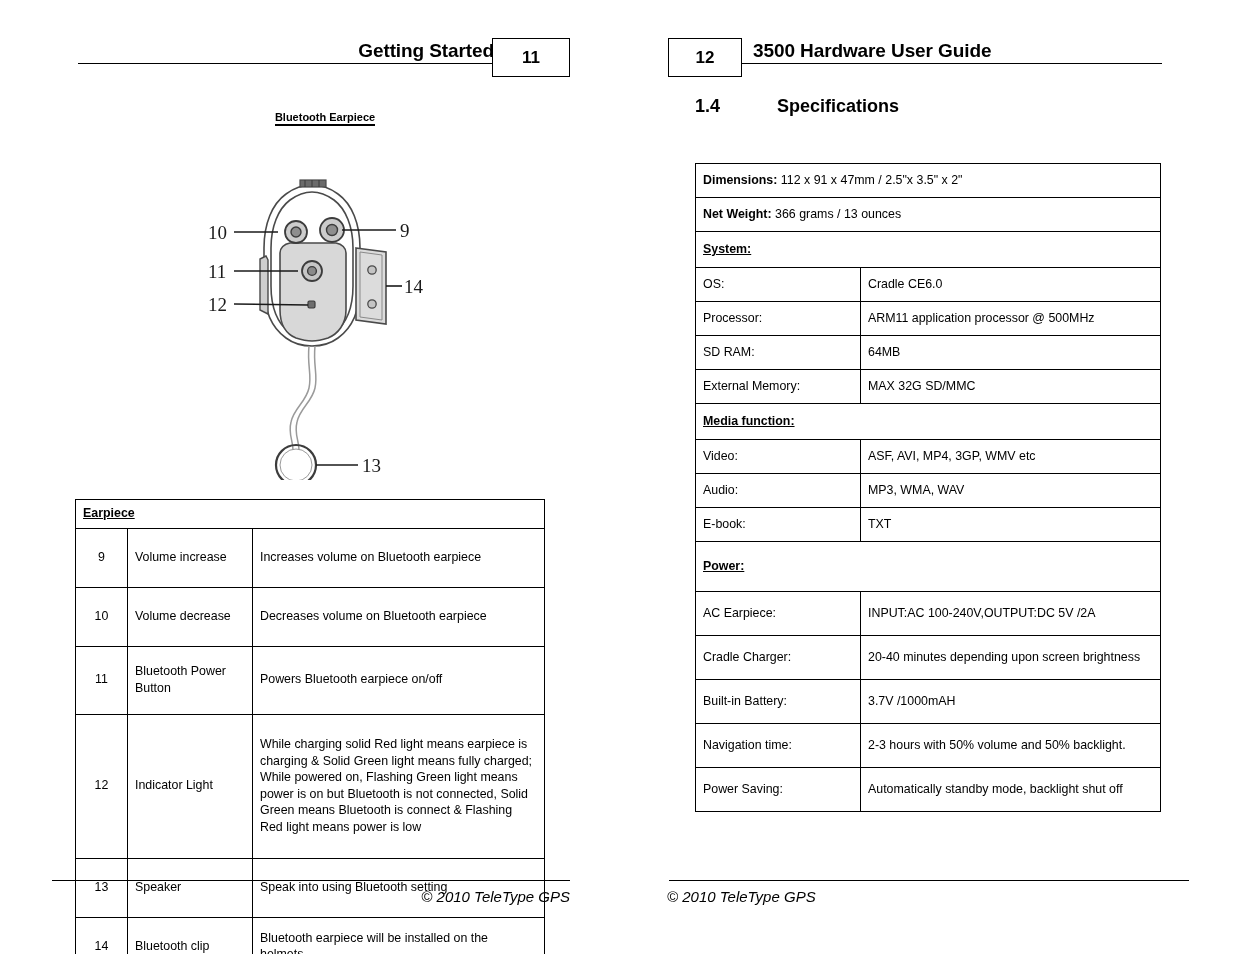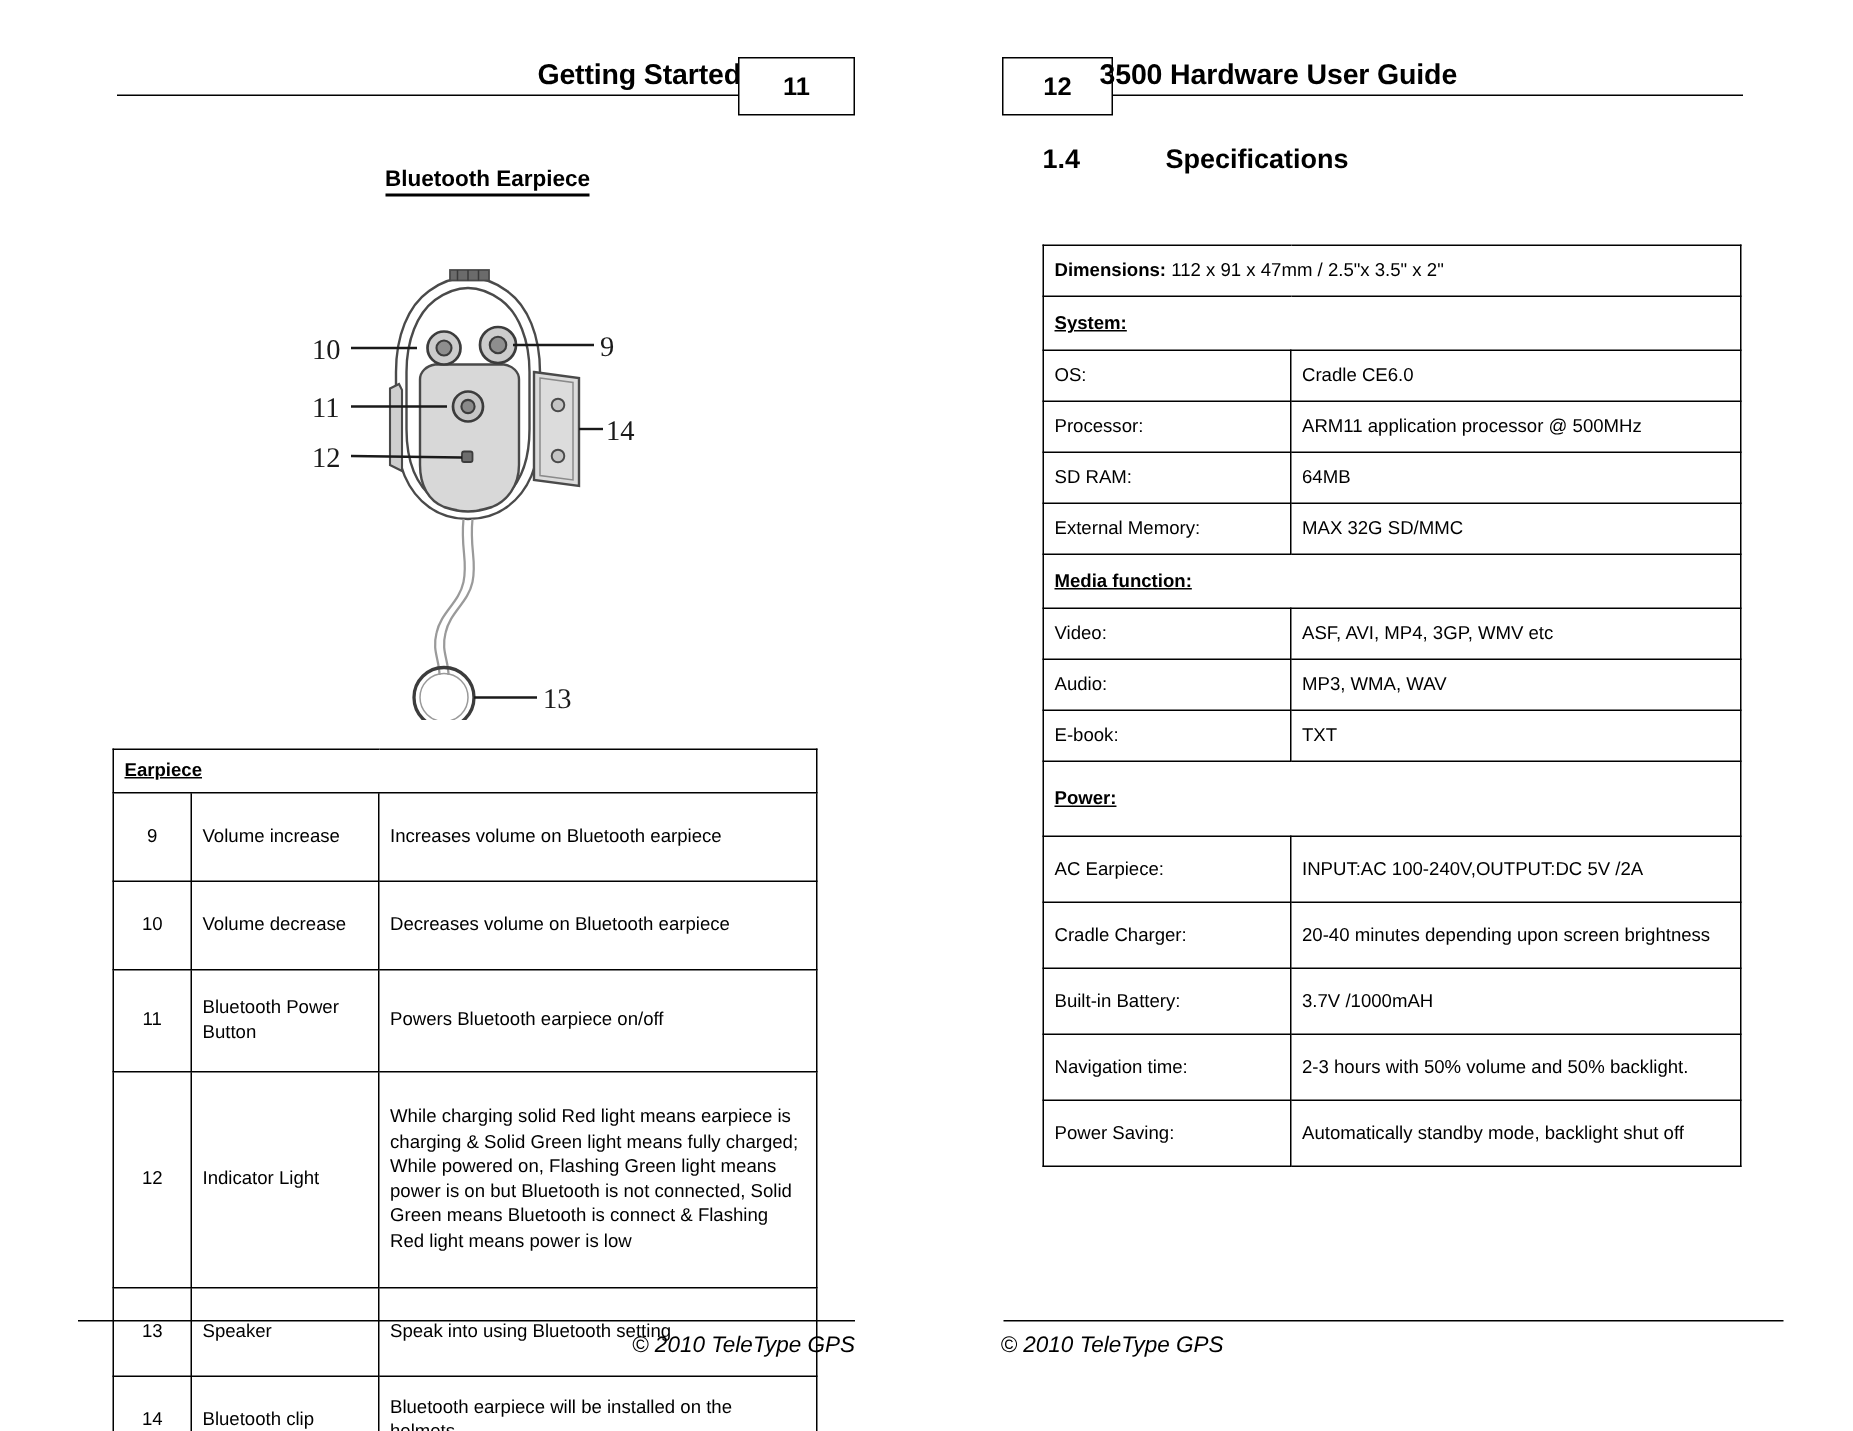--- a/index.html
+++ b/index.html
@@ -55,30 +55,30 @@
     box-sizing: border-box;
   }
 
   
   .hdr-l .hdr-rule  { left: 78px; width: 418px; top: 63px; }
   .hdr-l .hdr-title { right: 123px; top: 41px; }
   .hdr-l .pgbox     { left: 492px; top: 38px; width: 78px; height: 39px; }
 
   
   .hdr-r .pgbox     { left: 51px;  top: 38px; width: 74px; height: 39px; }
-  .hdr-r .hdr-title { left: 116px; top: 41px; }
+  .hdr-r .hdr-title { left: 136px; top: 41px; }
   .hdr-r .hdr-rule  { left: 125px; width: 420px; top: 63px; }
 
   
   .section-title {
     position: absolute;
     top: 111px;
     left: 0; right: 0;
     text-align: center;
-    font-size: 15px;
+    font-size: 11px;
     font-weight: bold;
     margin-left: 33px;
   }
   .section-title span {
     border-bottom: 2px solid #000;
     padding-bottom: 1px;
   }
 
   .figure {
     position: absolute;
@@ -295,20 +295,23 @@
   <table class="doc tbl-spec">
     <colgroup>
         <col class="c0">
         <col>
       </colgroup>
     <tbody>
       <tr>
         <td colspan="2" style="height:22px"><b>Dimensions:</b><span> 112 x 91 x 47mm / 2.5"x 3.5" x 2"</span></td>
       </tr>
       <tr>
+        <td colspan="2" style="height:22px"><b>Net Weight:</b><span> 366 grams / 13 ounces</span></td>
+      </tr>
+      <tr>
         <td class="gray" colspan="2" style="height:24px">System:</td>
       </tr>
       <tr>
         <td style="height:22px">OS:</td>
         <td>Cradle CE6.0</td>
       </tr>
       <tr>
         <td style="height:22px">Processor:</td>
         <td>ARM11 application processor @ 500MHz</td>
       </tr>

